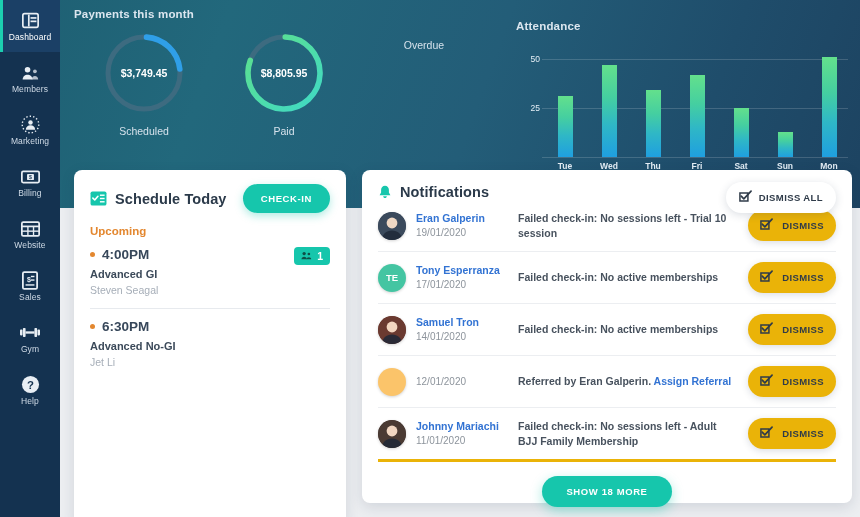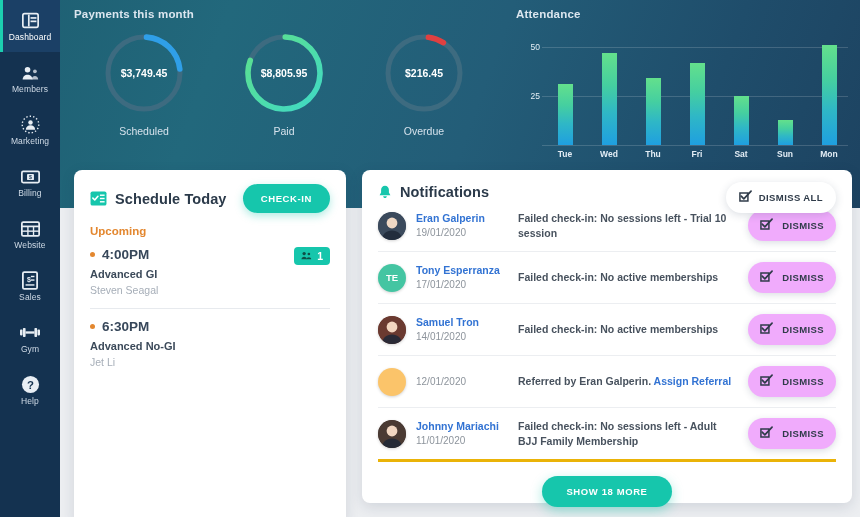--- a/index.html
+++ b/index.html
@@ -63,21 +63,21 @@
   .donut-wrap { width: 140px; display: flex; flex-direction: column; align-items: center; }
   .donut { position: relative; width: 86px; height: 86px; }
   .donut svg { display: block; }
   .donut-val {
     position: absolute; inset: 0; display: flex; align-items: center; justify-content: center;
     font-size: 10.5px; font-weight: bold; color: #ffffff;
   }
   .donut-cap { margin-top: 9px; font-size: 10.5px; color: #d6e2ec; }
 
   
-  .attendance { position: absolute; left: 516px; top: 8px; width: 336px; }
+  .attendance { position: absolute; left: 516px; top: 20px; width: 336px; }
   .chart-area { position: relative; height: 115px; margin-top: 10px; margin-left: 4px; }
   .gridline {
     position: absolute; left: 22px; right: 4px; height: 1px;
     background: rgba(255,255,255,0.16);
   }
   .ytick {
     position: absolute; left: 0; width: 20px; text-align: right;
     font-size: 8.5px; font-weight: normal; color: #e3edf5; transform: translateY(-5px);
   }
   .bars {
@@ -159,21 +159,21 @@
   }
   .notif-person { width: 112px; padding-left: 10px; flex: none; }
   .notif-name { font-size: 10.5px; font-weight: bold; color: #3273d3; line-height: 1.25; }
   .notif-date { font-size: 10px; color: #8d949c; line-height: 1.35; margin-top: 1px; }
   .notif-msg {
     flex: 1; font-size: 10.5px; font-weight: bold; color: #48525e; line-height: 1.35;
     padding-right: 12px;
   }
   .notif-msg a { color: #3273d3; text-decoration: none; }
   .btn-dismiss {
-    flex: none; background: #f0abfc; border: none; border-radius: 16px;
+    flex: none; background: #eab308; border: none; border-radius: 16px;
     box-shadow: 0 2px 7px rgba(40,60,90,0.17);
     padding: 8px 12px; cursor: pointer;
     display: flex; align-items: center; gap: 9px;
     font-size: 9.5px; font-weight: bold; color: #2f3b49; letter-spacing: .4px;
   }
   .btn-dismiss-all {
     position: absolute; right: 16px; top: 12px;
     background: #fff; border: none; border-radius: 16px;
     box-shadow: 0 2px 8px rgba(40,60,90,0.17);
     padding: 8px 13px; cursor: pointer;
@@ -319,27 +319,20 @@
             </defs>
             <circle cx="43" cy="43" r="36" fill="none" stroke="#3d6b80" stroke-width="5"></circle>
             <circle cx="43" cy="43" r="36" fill="none" stroke="url(#paidgrad)" stroke-width="5.6" stroke-linecap="round" stroke-dasharray="181 45" transform="rotate(-88 43 43)"></circle>
           </svg>
           <div class="donut-val">$8,805.95</div>
         </div>
         <div class="donut-cap">Paid</div>
       </div>
 
       <div class="donut-wrap">
-        <div class="donut">
-          <svg width="86" height="86" viewBox="0 0 86 86">
-            <circle cx="43" cy="43" r="36" fill="none" stroke="#3d6b80" stroke-width="5"></circle>
-            <circle cx="43" cy="43" r="36" fill="none" stroke="#e04040" stroke-width="5.6" stroke-linecap="round" stroke-dasharray="16 210" transform="rotate(-83 43 43)"></circle>
-          </svg>
-          <div class="donut-val">$216.45</div>
-        </div>
         <div class="donut-cap">Overdue</div>
       </div>
 
     </div>
   </section>
 
   <section class="attendance">
     <div class="sec-title">Attendance</div>
     <div class="chart-area">
       <div class="gridline" id="grid-top" style="top: 16.9608px;"></div>

